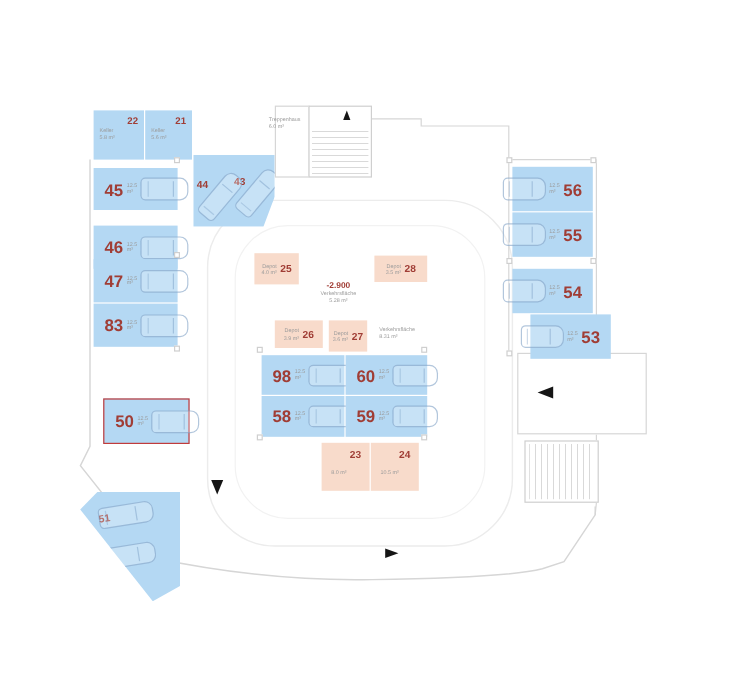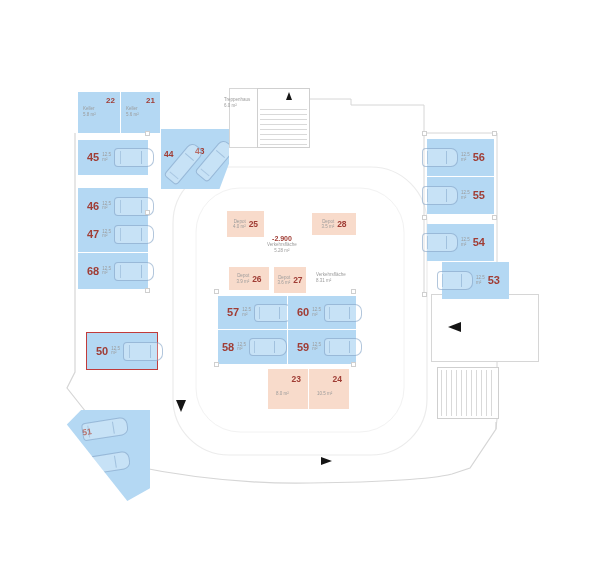--- a/index.html
+++ b/index.html
@@ -5,21 +5,21 @@
   html,body{margin:0;padding:0;background:#fff;}
   .plan{position:relative;width:612px;height:570px;background:#fff;overflow:hidden;
         font-family:"Liberation Sans",sans-serif;}
   svg.layer{position:absolute;left:0;top:0;pointer-events:none;}
 
   
   .sp{position:absolute;background:var(--available);box-sizing:border-box;
       display:flex;align-items:center;gap:3px;color:var(--number);font-weight:bold;}
   .sp.n-left{padding-left:9px;}
   .sp.n-right{flex-direction:row-reverse;padding-right:9px;}
-  .sp .num{font-size:11px;line-height:1;}
+  .sp .num{font-size:14px;line-height:1;}
   .sp .area{font-size:4.5px;color:var(--muted);font-weight:normal;line-height:1;}
   .car{width:46px;height:17px;border:1px solid rgba(115,152,192,.55);
        border-radius:4px 7px 7px 4px;position:relative;flex:none;background:rgba(255,255,255,.25);}
   .car::before{content:"";position:absolute;left:68%;top:2px;bottom:2px;
        border-left:1px solid rgba(115,152,192,.45);}
   .car::after{content:"";position:absolute;left:12%;top:2px;bottom:2px;
        border-left:1px solid rgba(115,152,192,.35);}
   .sp.selected{border:1.5px solid var(--selected);}
 
   
@@ -123,21 +123,21 @@
     <span class="num">46</span>
     <span class="area">12.5 m²</span>
     <div class="car" style="width:38px;"></div>
   </div>
   <div class="sp n-left" style="left:78px;top:216px;width:70px;height:36px;">
     <span class="num">47</span>
     <span class="area">12.5 m²</span>
     <div class="car" style="width:38px;"></div>
   </div>
   <div class="sp n-left" style="left:78px;top:253px;width:70px;height:36px;">
-    <span class="num">68</span>
+    <span class="num">83</span>
     <span class="area">12.5 m²</span>
     <div class="car" style="width:38px;"></div>
   </div>
   <div class="sp n-left selected" style="left:86px;top:332px;width:72px;height:38px;">
     <span class="num">50</span>
     <span class="area">12.5 m²</span>
     <div class="car" style="width:38px;"></div>
   </div>
 
   <div class="diagblock" style="left:66px;top:374px;width:84px;height:91px;clip-path:polygon(1% 16%,18% 0,100% 0,100% 86%,73% 100%);">
@@ -166,41 +166,41 @@
     <span class="area">12.5 m²</span>
     <div class="car" style="width:34px;"></div>
   </div>
   <div class="sp n-right" style="left:442px;top:262px;width:67px;height:37px;">
     <span class="num">53</span>
     <span class="area">12.5 m²</span>
     <div class="car" style="width:34px;"></div>
   </div>
 
   <div class="sp n-left" style="left:218px;top:296px;width:69px;height:33px;">
-    <span class="num">57</span>
-    <span class="area">12.5 m²</span>
-    <div class="car" style="width:36px;height:16px;"></div>
-  </div>
-  <div class="sp n-left" style="left:218px;top:330px;width:69px;height:34px;justify-content:flex-end;">
+    <span class="num">98</span>
+    <span class="area">12.5 m²</span>
+    <div class="car" style="width:36px;height:16px;"></div>
+  </div>
+  <div class="sp n-left" style="left:218px;top:330px;width:69px;height:34px;">
     <span class="num">58</span>
     <span class="area">12.5 m²</span>
     <div class="car" style="width:36px;height:16px;"></div>
   </div>
   <div class="sp n-left" style="left:288px;top:296px;width:68px;height:33px;">
     <span class="num">60</span>
     <span class="area">12.5 m²</span>
     <div class="car" style="width:36px;height:16px;"></div>
   </div>
   <div class="sp n-left" style="left:288px;top:330px;width:68px;height:34px;">
     <span class="num">59</span>
     <span class="area">12.5 m²</span>
     <div class="car" style="width:36px;height:16px;"></div>
   </div>
 
-  <div class="depot inline" style="left:227px;top:211px;width:37px;height:26px;">
+  <div class="depot inline" style="left:212px;top:211px;width:37px;height:26px;">
     <span class="dl"><span>Depot</span><br><span>4.0 m²</span></span>
     <span class="num">25</span>
   </div>
   <div class="depot inline" style="left:312px;top:213px;width:44px;height:22px;">
     <span class="dl"><span>Depot</span><br><span>3.5 m²</span></span>
     <span class="num">28</span>
   </div>
   <div class="depot inline" style="left:229px;top:267px;width:40px;height:23px;">
     <span class="dl"><span>Depot</span><br><span>3.9 m²</span></span>
     <span class="num">26</span>

